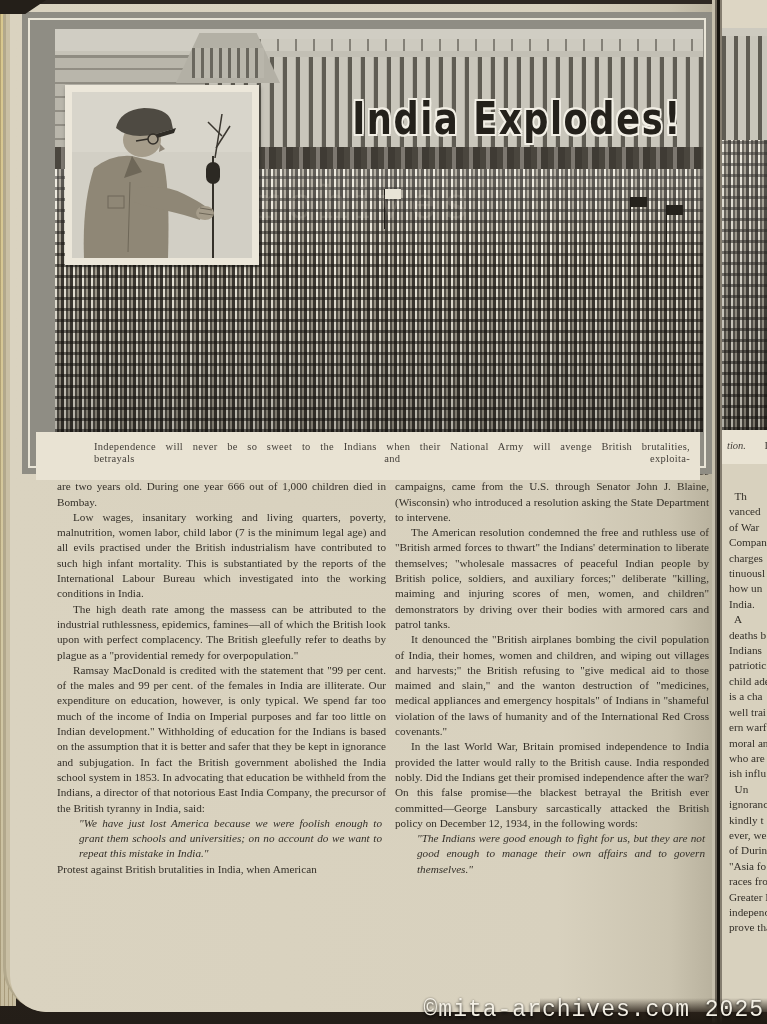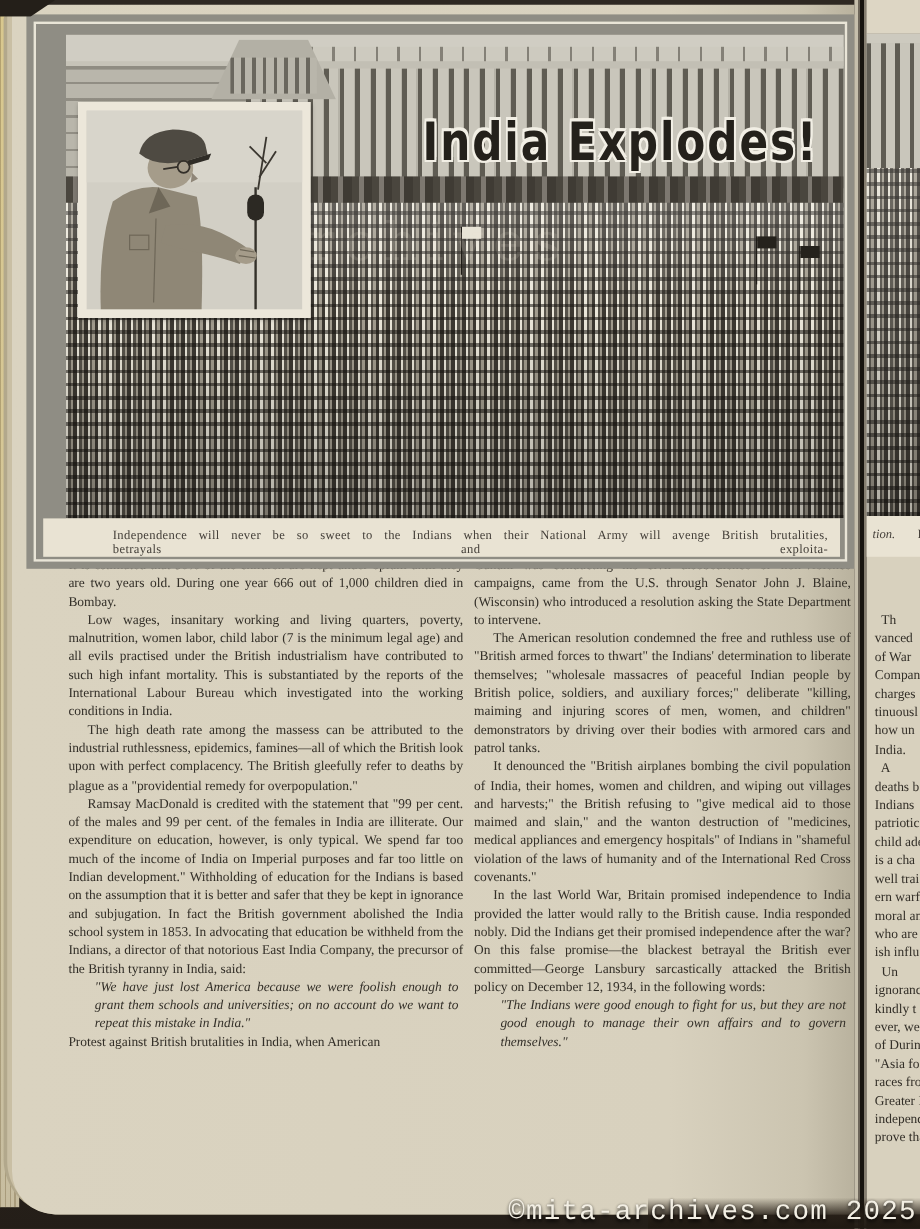--- a/index.html
+++ b/index.html
@@ -60,21 +60,21 @@
       font-size:44px;letter-spacing:2px;color:#24211b;transform:scaleX(.8);transform-origin:center;
       text-shadow:-2px 0 0 #f2efe5,2px 0 0 #f2efe5,0 -2px 0 #f2efe5,0 2px 0 #f2efe5,
                   -2px -2px 0 #f2efe5,2px -2px 0 #f2efe5,-2px 2px 0 #f2efe5,2px 2px 0 #f2efe5;}
 
   
   .inset{position:absolute;left:10px;top:56px;width:194px;height:180px;z-index:3;
       background:#ece7da;box-shadow:1px 2px 4px rgba(0,0,0,.35);padding:7px;box-sizing:border-box;}
   .inset svg{display:block;width:100%;height:100%;}
 
   
-  .caption-strip{position:absolute;left:36px;top:432px;width:676px;height:32px;background:#e9e3d3;z-index:4;
+  .caption-strip{position:absolute;left:36px;top:432px;width:676px;height:48px;background:#e9e3d3;z-index:4;
       box-sizing:border-box;padding:9px 10px 0 58px;}
   .caption-text{font-size:10.5px;color:#45403a;letter-spacing:.3px;word-spacing:4px;
       text-align:justify;text-align-last:justify;line-height:12px;}
 
   
   .columns{position:absolute;left:57px;top:490px;width:652px;display:flex;gap:9px;z-index:2;}
   .col{font-size:11.2px;line-height:15.3px;color:#332f28;text-align:justify;}
   .col-left{width:329px;}
   .col-right{width:314px;}
   .col p{margin:0;}
@@ -94,21 +94,21 @@
   .rp-crowd{position:absolute;left:0;top:112px;width:100%;height:290px;
       background:
         linear-gradient(180deg,rgba(255,255,255,.15),rgba(0,0,0,.25)),
         repeating-linear-gradient(0deg,rgba(22,19,15,.55) 0 3px,rgba(0,0,0,0) 3px 11px),
         repeating-linear-gradient(90deg,#eae6d9 0 2px,#57534a 2px 4px,#a29c8e 4px 6px,#3c3831 6px 9px);}
   .rp-caption{position:absolute;left:0;top:430px;width:100%;height:34px;background:#e9e3d3;
       font-size:10.5px;color:#45403a;padding-top:10px;box-sizing:border-box;white-space:nowrap;}
   .rp-caption .frag1{margin-left:5px;font-style:italic;}
   .rp-caption .frag2{margin-left:16px;}
   .rp-body{position:absolute;left:0;top:464px;width:100%;height:548px;overflow:hidden;
-      padding:46px 0 0 7px;box-sizing:border-box;}
+      padding:25px 0 0 7px;box-sizing:border-box;}
   .rp-body .line{font-size:11.2px;line-height:15.4px;color:#332f28;white-space:pre;}
 
   
   .bottom-shade{position:absolute;left:540px;right:0;bottom:0;height:26px;z-index:7;
       background:linear-gradient(180deg,rgba(40,32,24,0) 0%,rgba(40,32,24,.85) 55%,#1f1912 100%);}
   .watermark{position:absolute;right:3px;bottom:1px;z-index:9;
       font-family:Liberation Mono, monospace;font-size:23px;letter-spacing:1px;color:#f3efe4;
       text-shadow:0 2px 3px rgba(0,0,0,.65),0 0 2px rgba(0,0,0,.4);}
 </style>
 </head>

